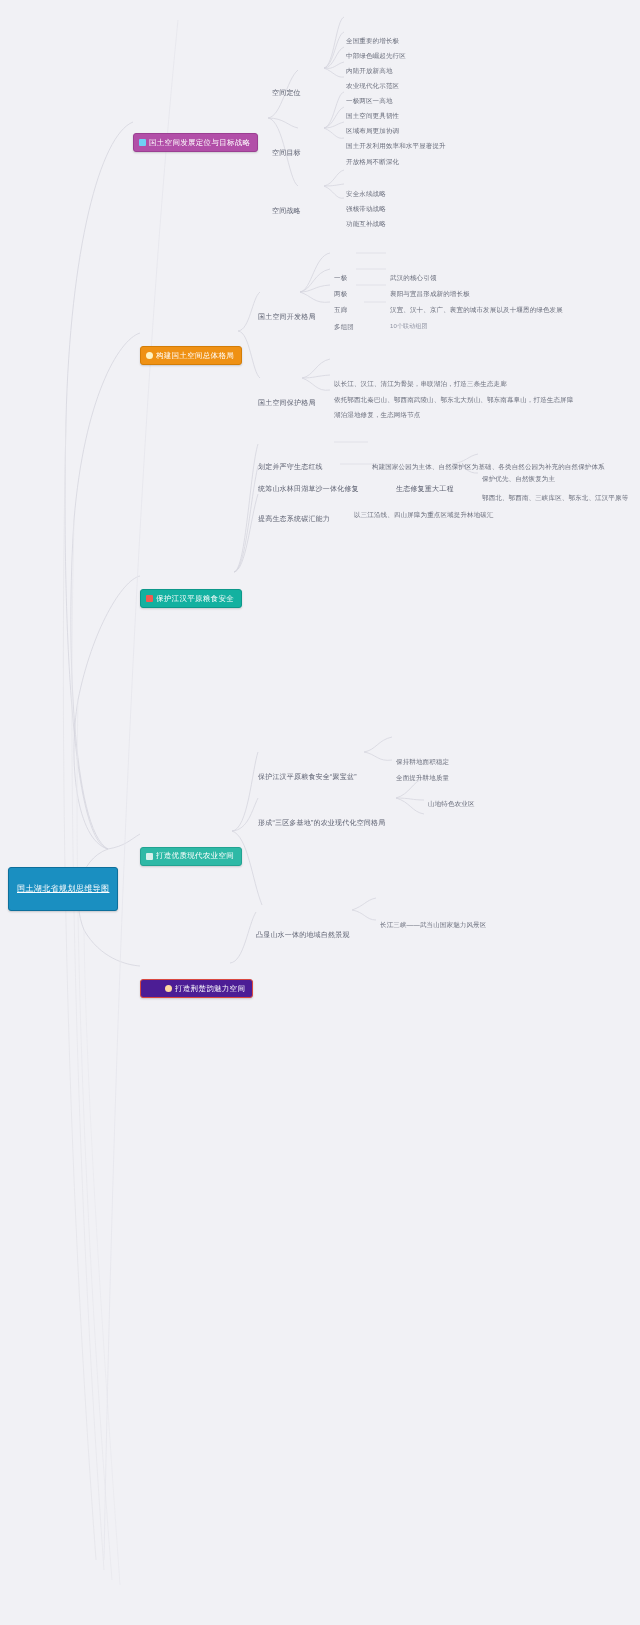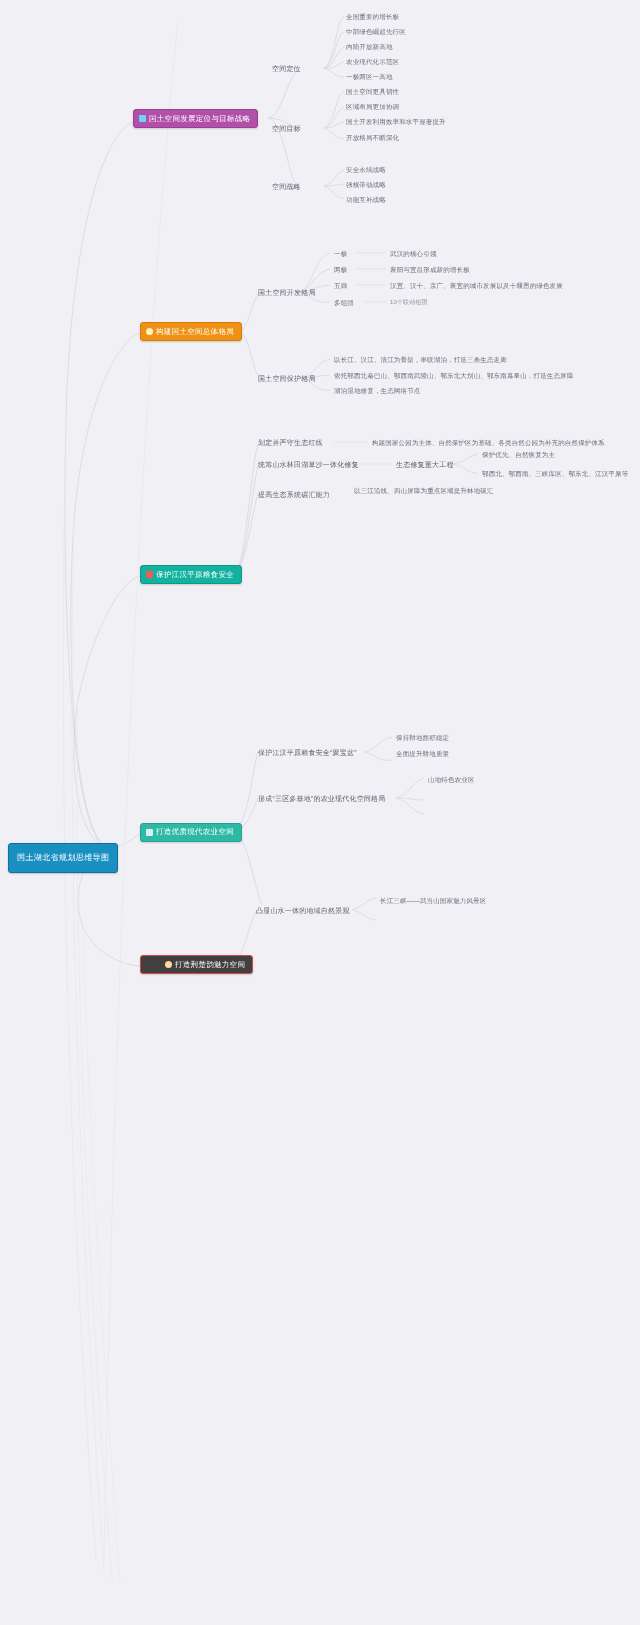--- a/index.html
+++ b/index.html
@@ -5,34 +5,35 @@
   html,body{margin:0;padding:0;}
   body{
     width:640px;height:1625px;
     background:#f1f1f5;
     font-family:"Liberation Sans","DejaVu Sans",sans-serif;
     overflow:hidden;
     position:relative;
   }
   #canvas{position:absolute;inset:0;width:640px;height:1625px;}
   #edges{position:absolute;left:0;top:0;width:640px;height:1625px;pointer-events:none;}
-  .node{position:absolute;box-sizing:border-box;white-space:nowrap;}
+  .node{position:absolute;box-sizing:border-box;white-space:nowrap;margin-top:24px;}
 
   
   .root{
     left:8px;top:843px;
     background:#1a8fc1;
     border:1px solid #0d6f9b;
     border-radius:3px;
     color:#ffffff;
     font-size:8px;
     line-height:10px;
-    padding:9px 8px;
+    padding:16px 8px;
     letter-spacing:.4px;
     box-shadow:0 1px 2px rgba(0,0,0,.18);
+    text-decoration:underline;
   }
 
   
   .b1{
     border-radius:3px;
     font-size:7.5px;
     line-height:9px;
     padding:4px 7px 4px 5px;
     color:#ffffff;
     letter-spacing:.3px;
@@ -40,21 +41,21 @@
     box-shadow:0 1px 2px rgba(0,0,0,.16);
   }
   .b1 .ic{
     width:7px;height:7px;display:inline-block;border-radius:1px;flex:none;
     background:rgba(255,255,255,.85);
   }
   .b1-purple{background:#b24fa8;border:1px solid #9b3f92;left:133px;top:109px;}
   .b1-orange{background:#ef9114;border:1px solid #d37d07;left:140px;top:322px;text-align:center;}
   .b1-teal  {background:#13b1a0;border:1px solid #0d988a;left:140px;top:565px;}
   .b1-mint  {background:#2eb9a6;border:1px solid #22a392;left:140px;top:823px;font-family:Liberation Mono, monospace;}
-  .b1-red   {background:#404040;border:1px solid #d94840;left:140px;top:955px;padding-left:24px;}
+  .b1-red   {background:#4c1d95;border:1px solid #d94840;left:140px;top:955px;padding-left:24px;}
 
   .b1-purple .ic{background:#6fd1f5;}
   .b1-orange .ic{background:#fff3c4;border-radius:50%;}
   .b1-teal   .ic{background:#f05b52;}
   .b1-mint   .ic{background:#d8f0ec;}
   .b1-red    .ic{background:#ffd9a0;border-radius:50%;}
 
   
   .b2{
     font-size:7px;line-height:9px;color:#5c6070;letter-spacing:.2px;

